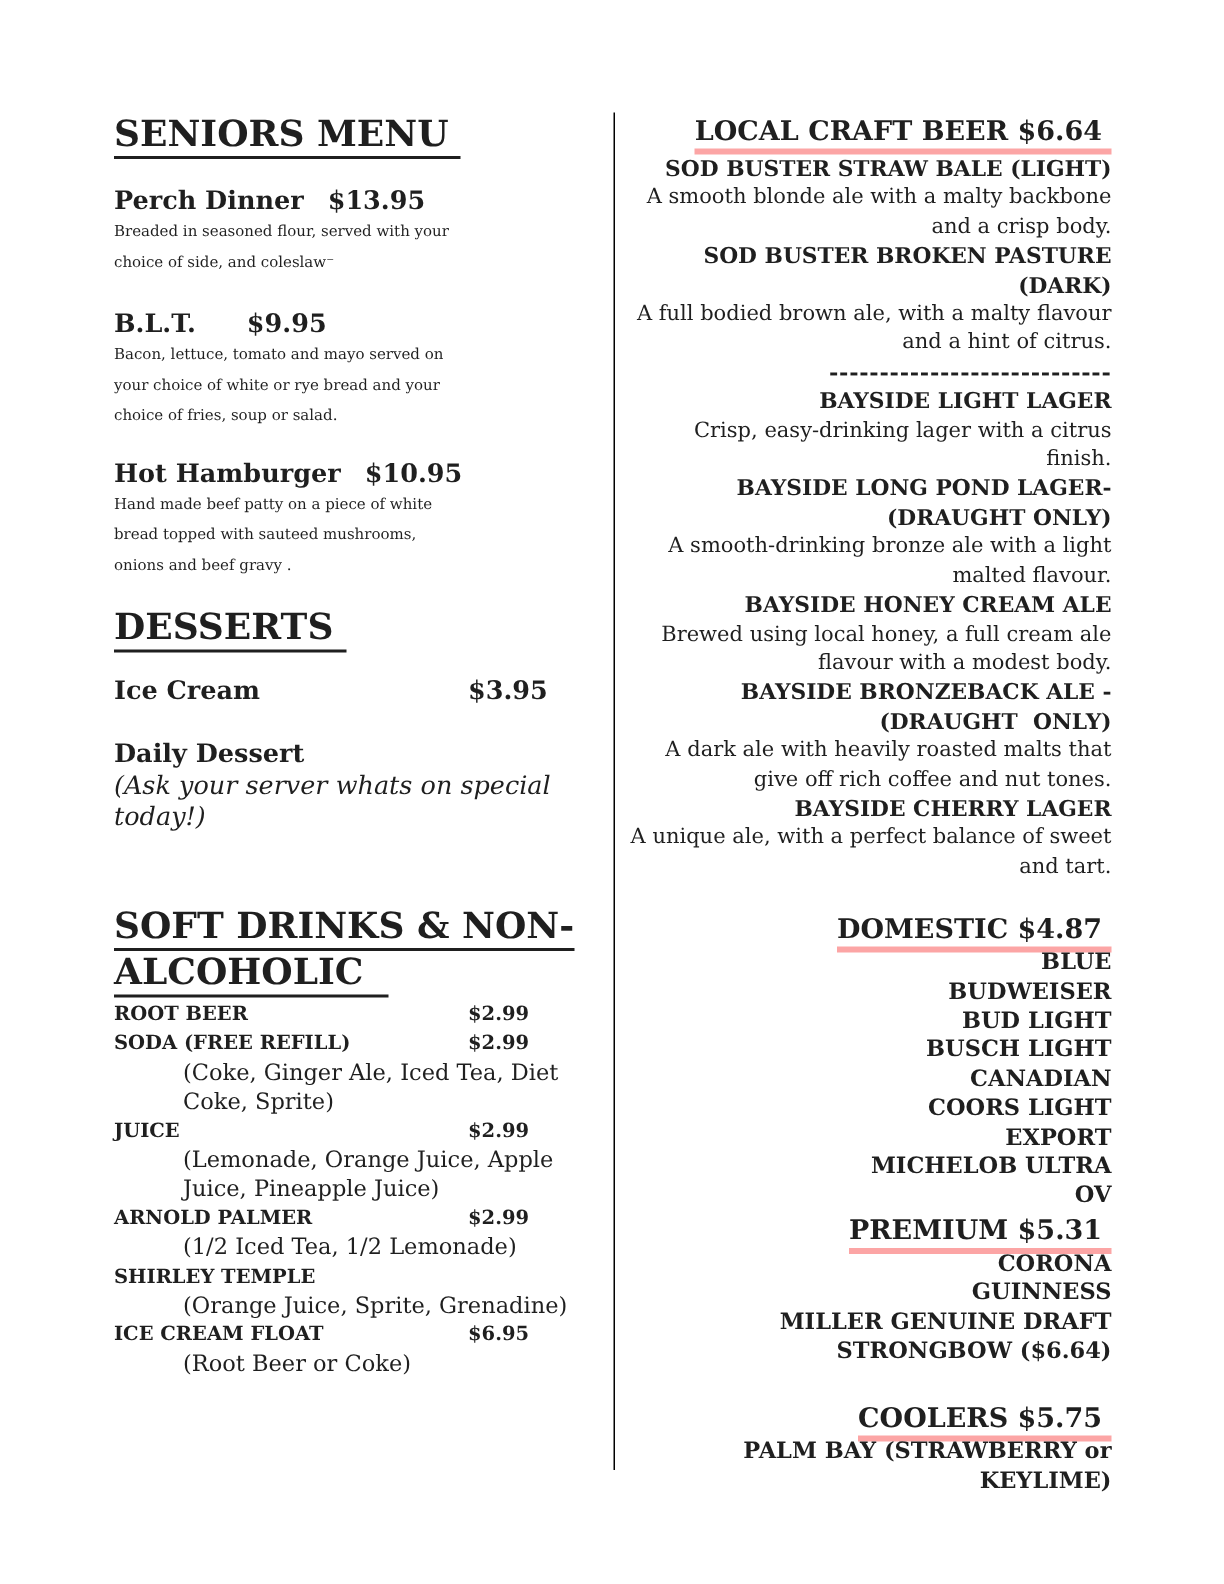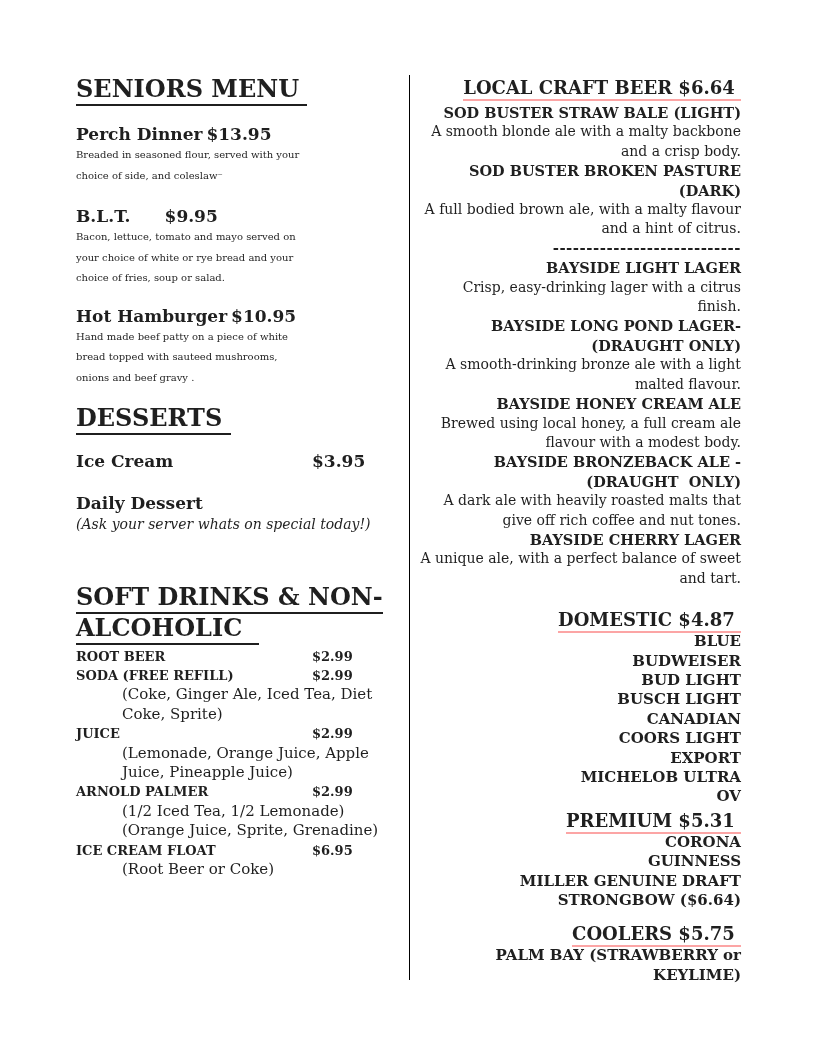--- a/index.html
+++ b/index.html
@@ -29,42 +29,42 @@
   .h1 { font-size: 24px; font-weight: bold; line-height: 27px; }
   .h1 .u { border-bottom: 2px solid #1f1f1f; padding-bottom: 1px; }
   .h1.soft { margin-top: 46px; line-height: 31px; }
   .h1.desserts { margin-top: 16px; }
 
   
   .menu-item { margin-top: 17px; }
   .menu-item.mi-perch { margin-top: 22px; }
   .menu-item.mi-blt { margin-top: 20px; }
   .mi-head { font-size: 17px; font-weight: bold; line-height: 21px; }
-  .mi-price { margin-left: 4px; }
+  .mi-price { margin-left: 16px; }
   .menu-item.mi-blt .mi-price { margin-left: 34px; }
   .mi-desc { font-size: 10px; line-height: 20.5px; white-space: pre-line; }
-  .mi-note { font-size: 14px; line-height: 20.5px; font-style: italic; }
+  .mi-note { font-size: 17px; line-height: 20.5px; font-style: italic; }
 
   .price-row { position: relative; margin-top: 20px; font-size: 17px; font-weight: bold; line-height: 21px; }
   .tab-price { position: absolute; left: 236px; top: 0; }
 
   .menu-item.daily { margin-top: 21px; }
 
   
   .sd { margin-top: 4px; }
   .sd-row { position: relative; font-size: 13px; font-weight: bold; line-height: 19.4px; }
   .sd-row .tab-price { left: 236px; }
   .sd-sub { font-size: 15px; line-height: 19.4px; padding-left: 46px; white-space: pre-line; }
 
   
   .h2 { font-size: 18px; font-weight: bold; line-height: 25px; }
-  .h2 .u { border-bottom: 2px solid #fca5a5; padding-bottom: 1px; }
+  .h2 .u { border-bottom: 4px solid #fca5a5; padding-bottom: 1px; }
   .h2.domestic { margin-top: 20px; line-height: 24px; }
   .h2.premium { margin-top: 2px; line-height: 24px; }
-  .h2.coolers { margin-top: 12px; line-height: 24px; }
+  .h2.coolers { margin-top: 24px; line-height: 24px; }
 
   .beers { margin-top: 3px; }
   .beer-name { font-size: 14.5px; font-weight: bold; line-height: 19.4px; white-space: pre-line; }
   .beer-desc { font-size: 14px; line-height: 19.4px; white-space: pre-line; }
   .sep { font-size: 15px; font-weight: bold; line-height: 19.4px; letter-spacing: 0.5px; }
   .bev { font-size: 15px; font-weight: bold; line-height: 19.4px; }
 </style>
 </head>
 <body>
 
@@ -142,20 +142,23 @@
       </div>
       <div class="sd-sub">(Lemonade, Orange Juice, Apple
 Juice, Pineapple Juice)</div>
 
       <div class="sd-row">
         <span>ARNOLD PALMER</span>
         <span class="tab-price">$2.99</span>
       </div>
       <div class="sd-sub">(1/2 Iced Tea, 1/2 Lemonade)</div>
 
+      <div class="sd-row">
+        <span>SHIRLEY TEMPLE</span>
+      </div>
       <div class="sd-sub">(Orange Juice, Sprite, Grenadine)</div>
 
       <div class="sd-row">
         <span>ICE CREAM FLOAT</span>
         <span class="tab-price">$6.95</span>
       </div>
       <div class="sd-sub">(Root Beer or Coke)</div>
     </div>
   </div>
 

